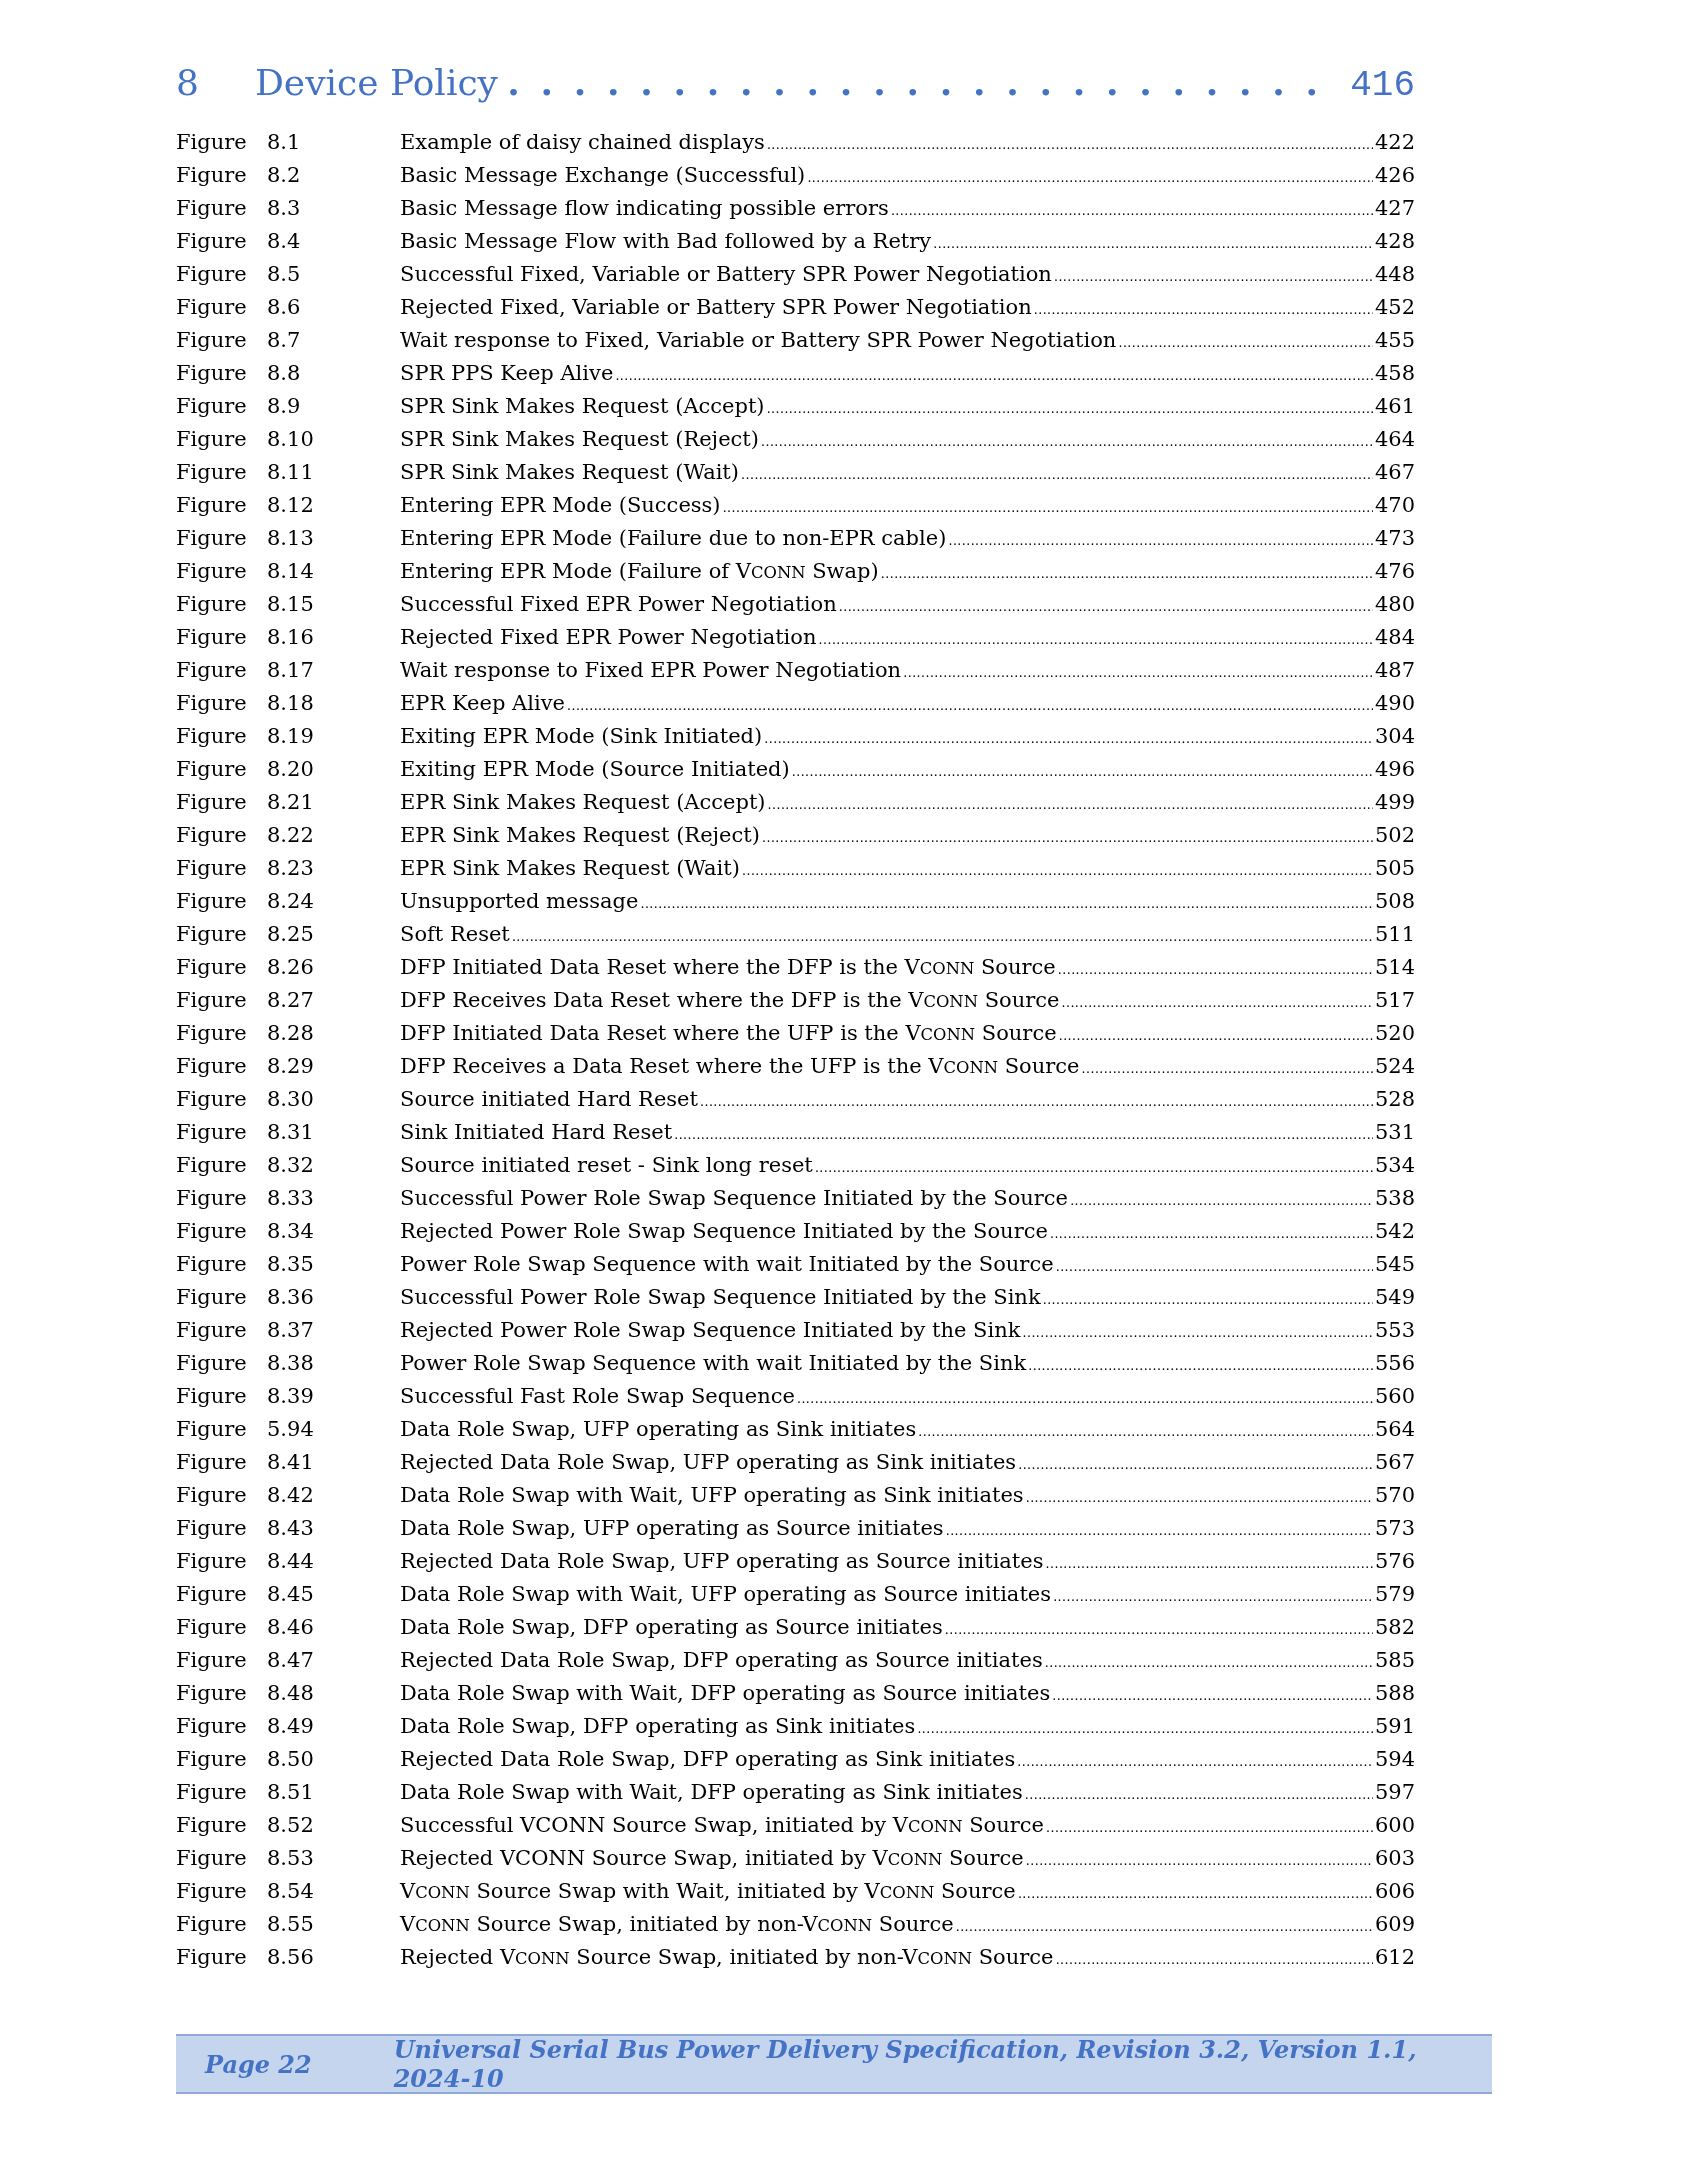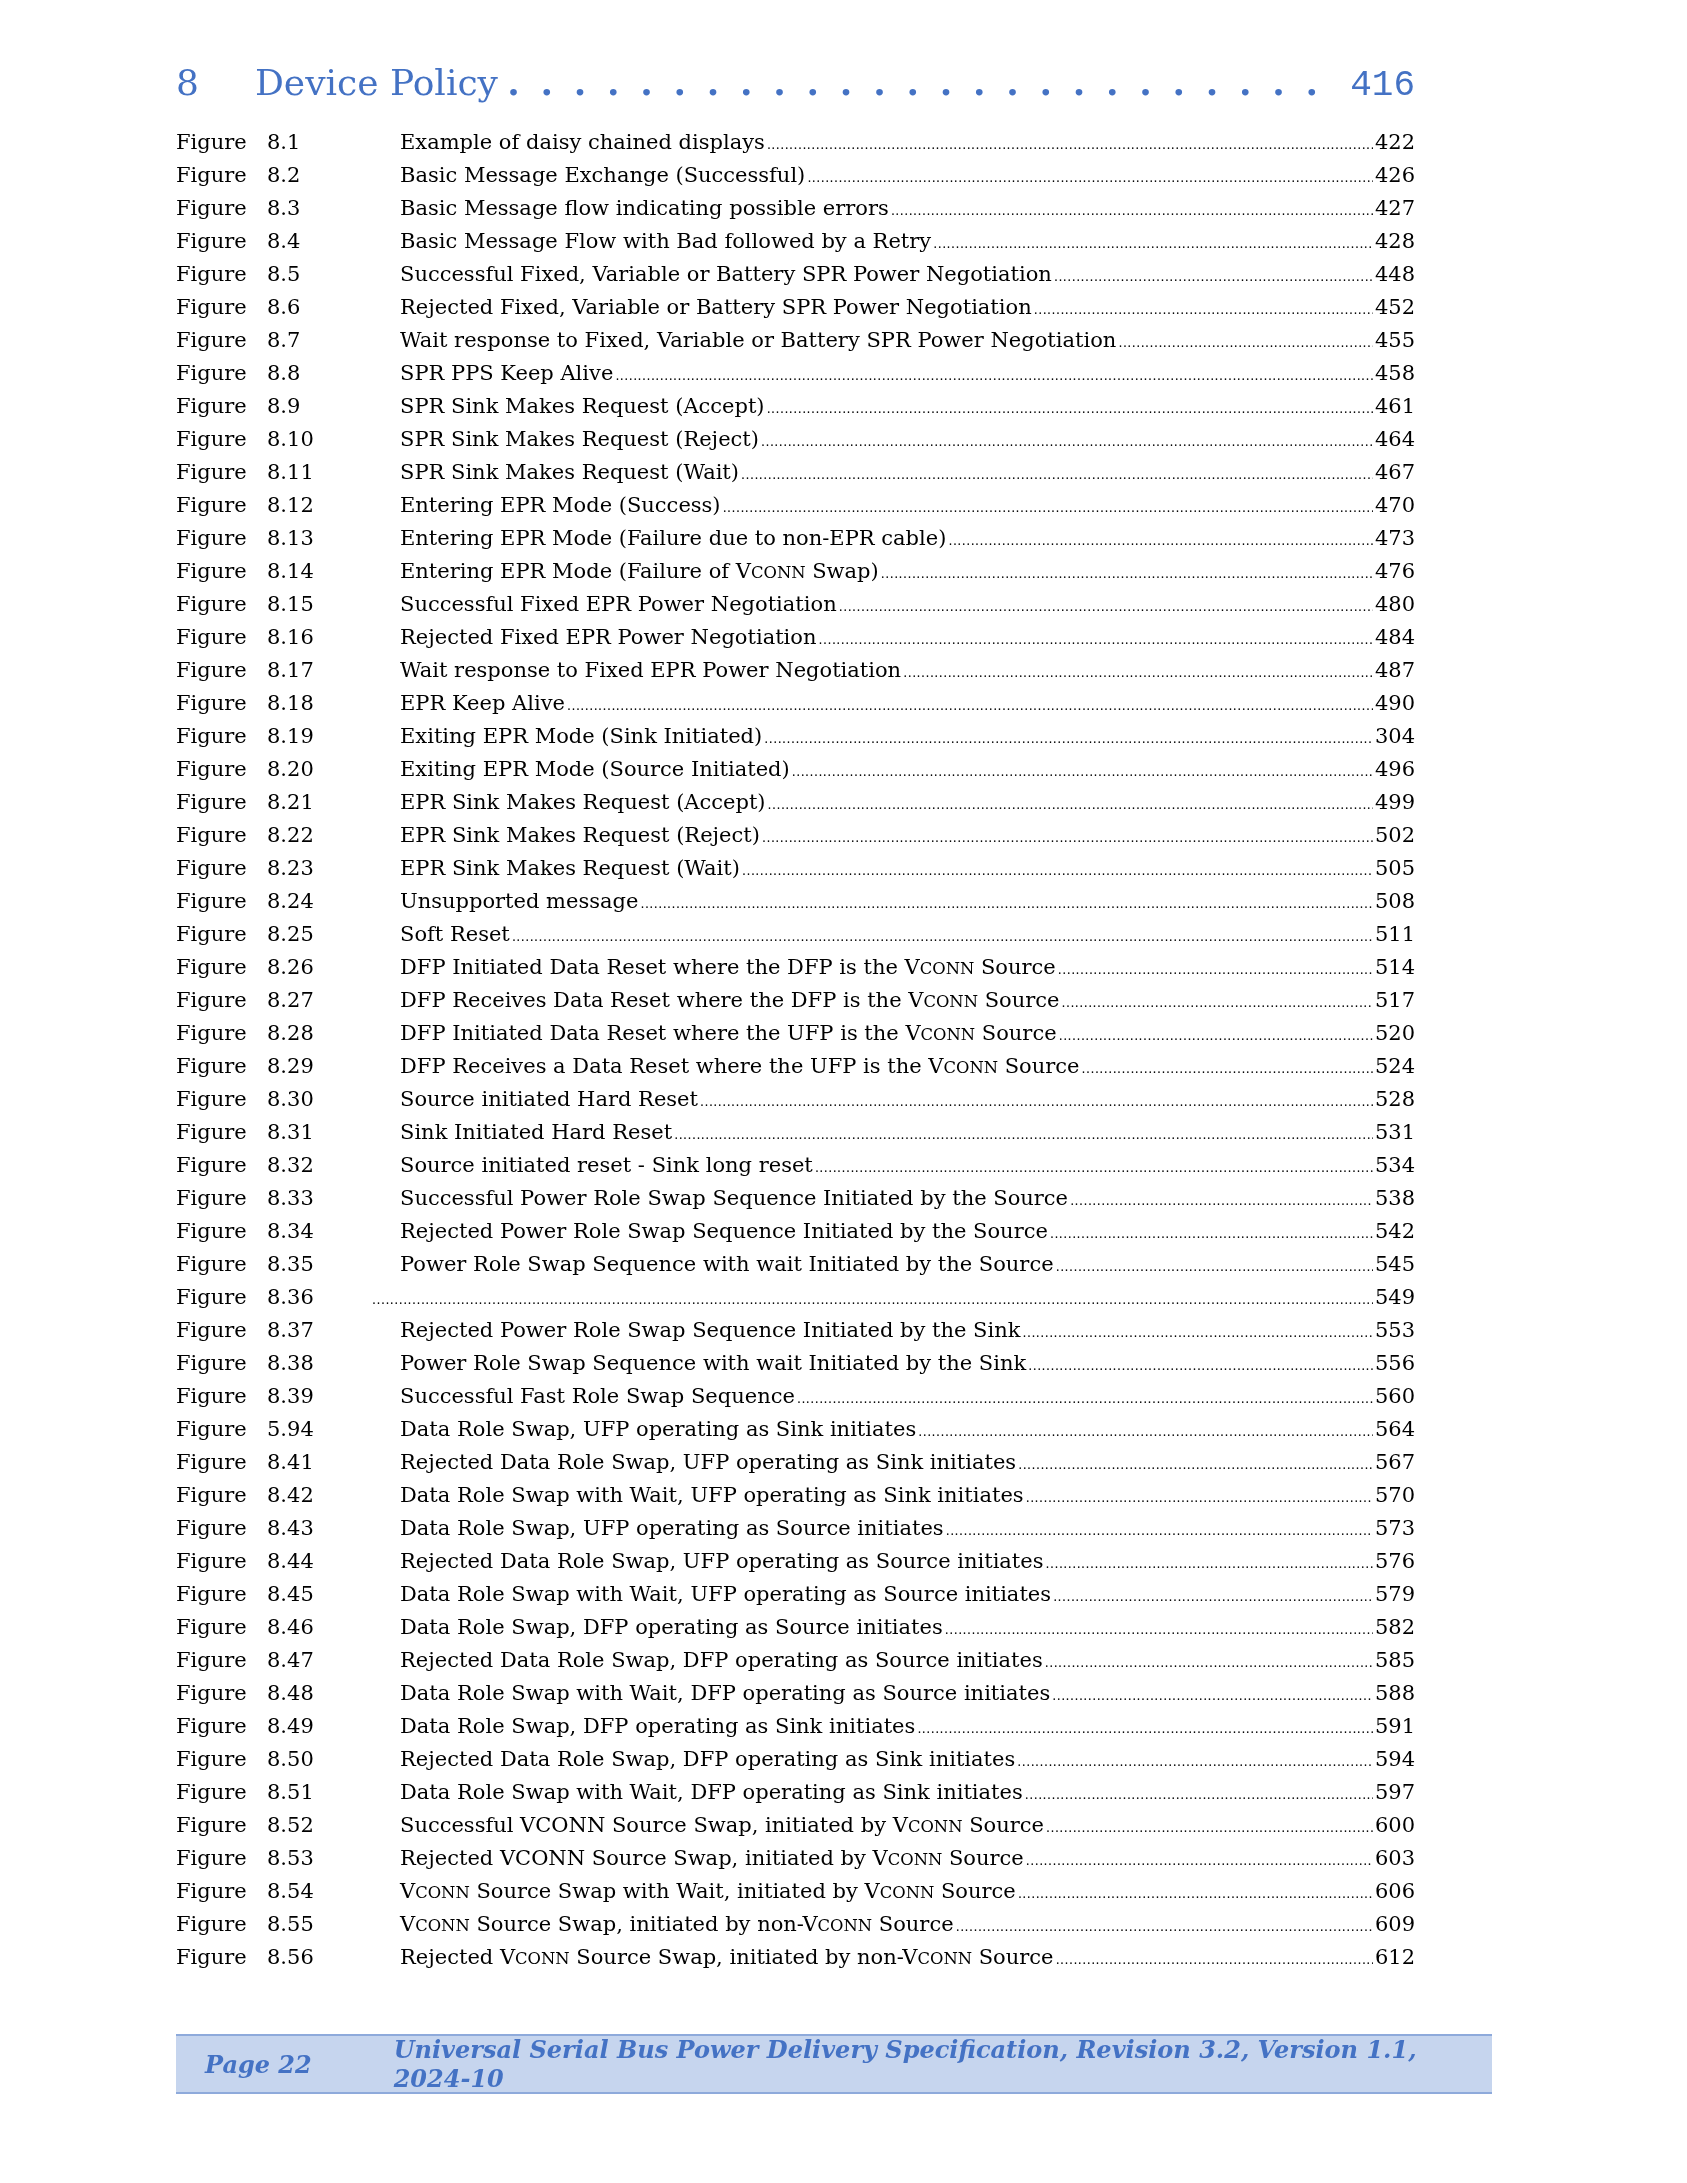--- a/index.html
+++ b/index.html
@@ -274,20 +274,21 @@
     <div class="row">
       <span class="lab">Figure</span>
       <span class="fnum">8.35</span>
       <span class="ftitle">Power Role Swap Sequence with wait Initiated by the Source</span>
       <span class="dots"></span>
       <span class="pg">545</span>
     </div>
     <div class="row">
       <span class="lab">Figure</span>
       <span class="fnum">8.36</span>
+      <span class="ftitle">Successful Power Role Swap Sequence Initiated by the Sink</span>
       <span class="dots"></span>
       <span class="pg">549</span>
     </div>
     <div class="row">
       <span class="lab">Figure</span>
       <span class="fnum">8.37</span>
       <span class="ftitle">Rejected Power Role Swap Sequence Initiated by the Sink</span>
       <span class="dots"></span>
       <span class="pg">553</span>
     </div>

